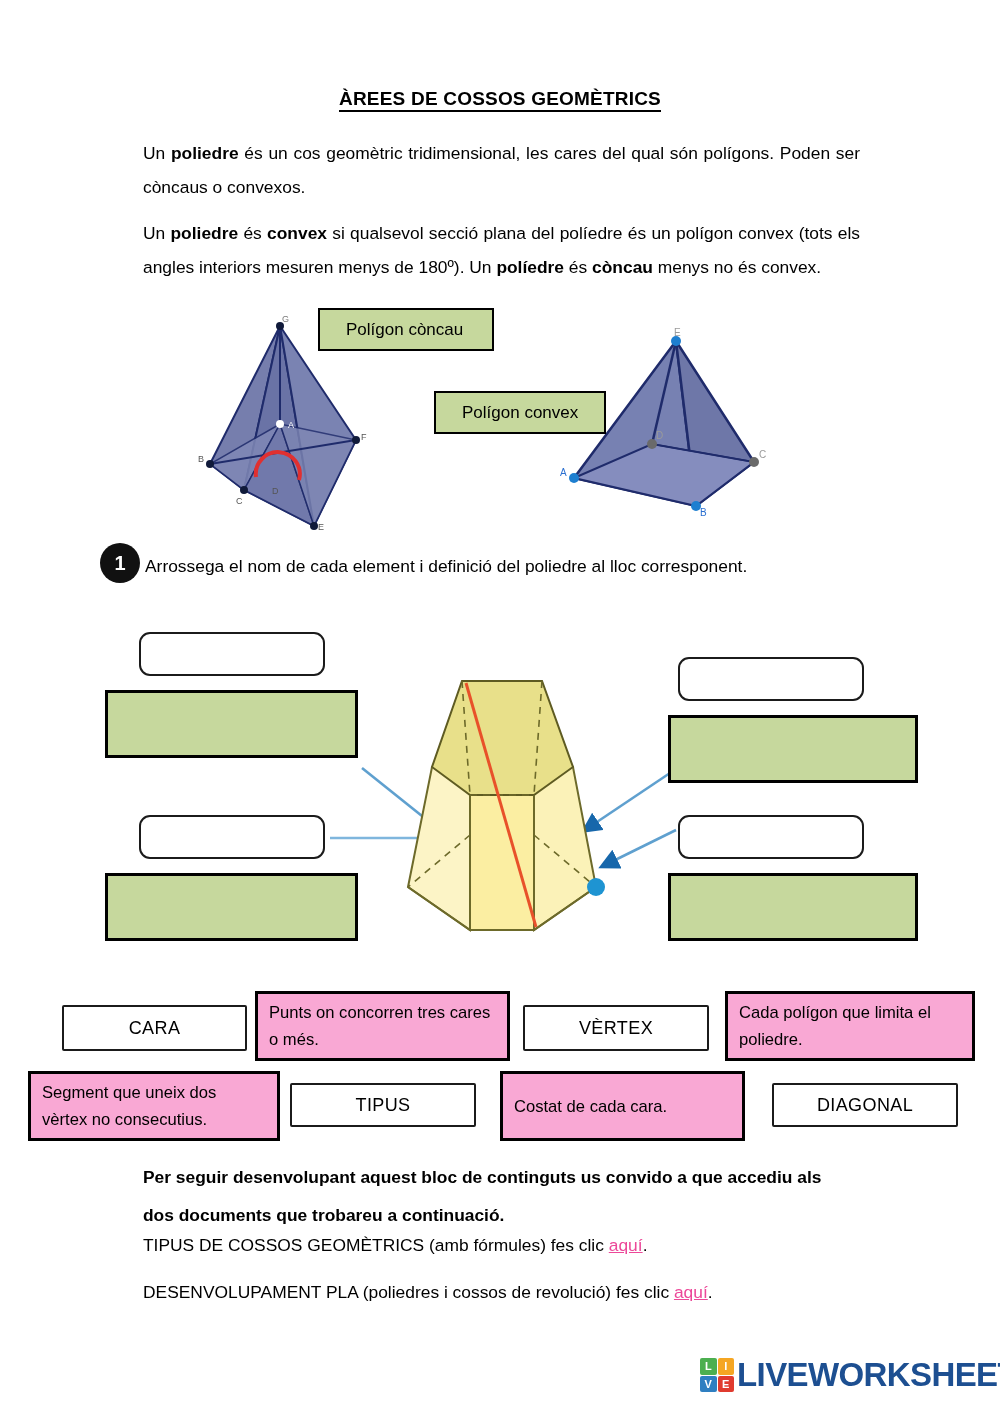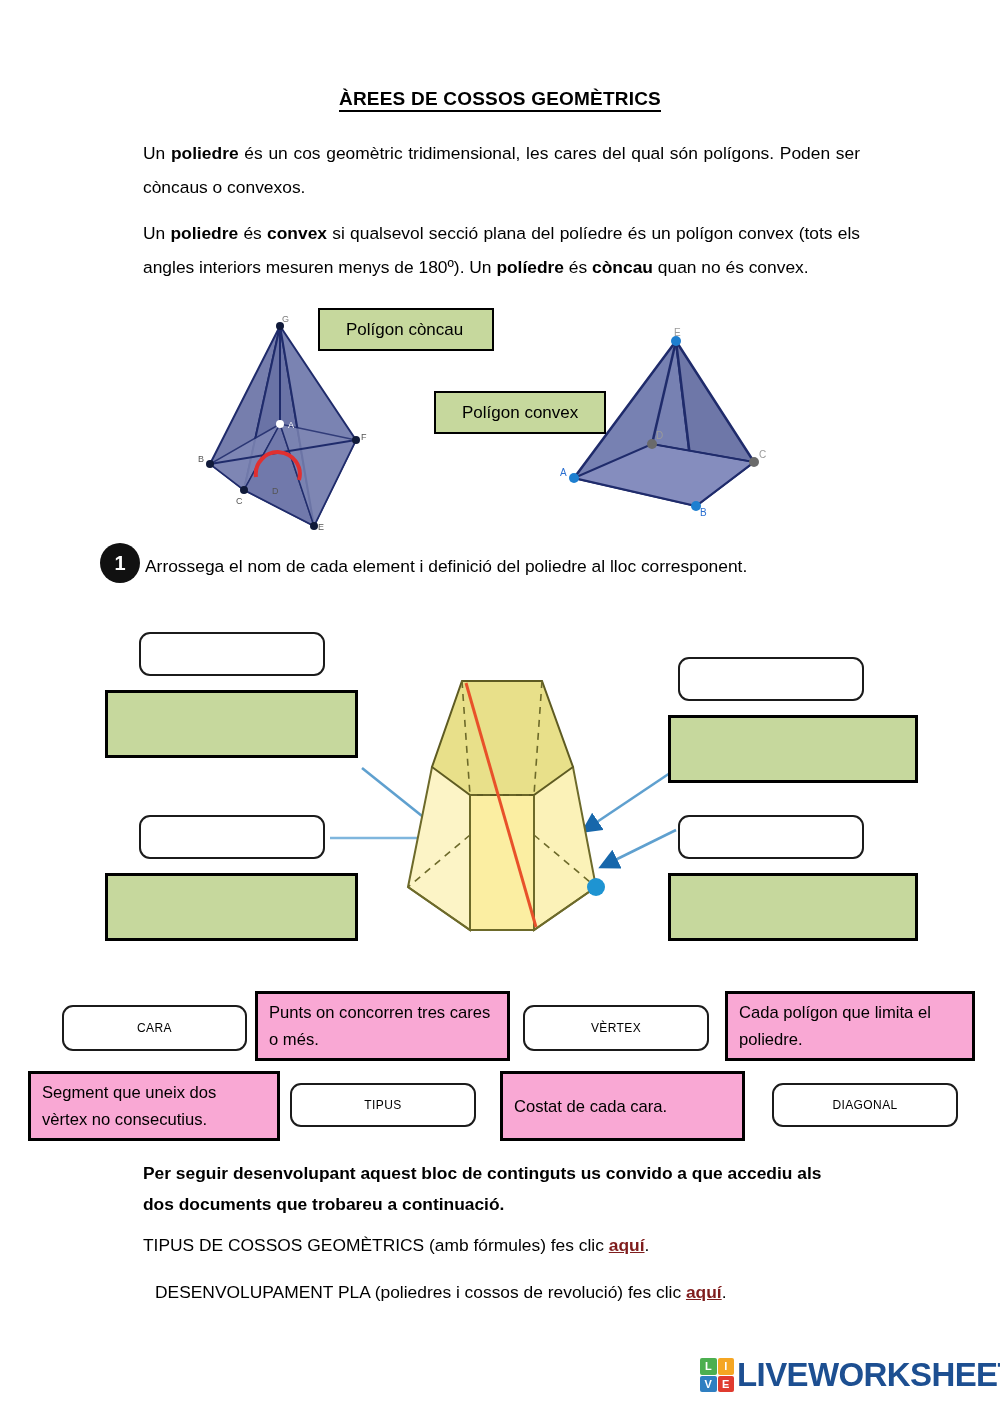--- a/index.html
+++ b/index.html
@@ -104,23 +104,23 @@
 
   
   #prism-svg { position: absolute; left: 370px; top: 655px; }
   #arrows-svg { position: absolute; left: 0px; top: 600px; }
 
   
   .tile { position: absolute; }
   .tile-white {
     background: #ffffff;
     border: 2.5px solid #1b1b1b;
-    border-radius: 11px;
+    border-radius: 2px;
     display: flex; align-items: center; justify-content: center;
-    font-size: 12px;
+    font-size: 18px;
     letter-spacing: .4px;
   }
   .tile-green {
     background: #f9a8d4;
     border: 3px solid #000000;
     display: flex; align-items: center;
     padding: 0 11px;
     font-size: 16.6px;
     line-height: 27px;
   }
@@ -132,32 +132,32 @@
   #tile-aresta  { left: 290px; top: 1083px; width: 186px; height: 44px; }
   #tile-costat  { left: 500px; top: 1071px; width: 245px; height: 70px; }
   #tile-diagonal{ left: 772px; top: 1083px; width: 186px; height: 44px; }
 
   
   #closing {
     position: absolute;
     left: 143px; top: 1158px;
     width: 700px;
     font-size: 17.4px;
-    line-height: 31px;
+    line-height: 38px;
     font-weight: bold;
   }
   .linkline {
     position: absolute;
     left: 143px;
     width: 760px;
     font-size: 17.4px;
   }
   #link1 { top: 1235px; }
-  #link2 { top: 1282px; margin-left: 12px; }
-  .ext-link { color: #7f1d1d; text-decoration: underline; font-weight: bold; }
+  #link2 { top: 1282px; }
+  .ext-link { color: #ec4899; text-decoration: underline; }
 
   
   #footer-logo {
     position: absolute;
     left: 700px; top: 1356px;
     display: flex; align-items: center;
   }
   .logo-grid {
     width: 34px; height: 34px;
     display: grid;
@@ -187,21 +187,21 @@
 
   <div class="title">
     <span>ÀREES DE COSSOS GEOMÈTRICS</span>
   </div>
 
   <div class="para" id="para1">
     <span>Un </span><b>poliedre</b><span> és un cos geomètric tridimensional, les cares del qual són polígons. Poden ser còncaus o convexos.</span>
   </div>
 
   <div class="para" id="para2">
-    <span>Un </span><b>poliedre</b><span> és </span><b>convex</b><span> si qualsevol secció plana del políedre és un polígon convex (tots els angles interiors mesuren menys de 180º). Un </span><b>políedre</b><span> és </span><b>còncau</b><span> quan no és convex.</span>
+    <span>Un </span><b>poliedre</b><span> és </span><b>convex</b><span> si qualsevol secció plana del políedre és un polígon convex (tots els angles interiors mesuren menys de 180º). Un </span><b>políedre</b><span> és </span><b>còncau</b><span> menys no és convex.</span>
   </div>
 
   <div class="fig" id="fig-concave">
     <svg width="200" height="220" viewBox="0 0 200 220">
       <polygon points="84,14 14,152 48,178 84,14" fill="#767ead" stroke="#1f2b6b" stroke-width="2"></polygon>
       <polygon points="84,14 48,178 118,214 84,14" fill="#6a73a6" stroke="#1f2b6b" stroke-width="2"></polygon>
       <polygon points="84,14 118,214 160,128 84,14" fill="#7a83b2" stroke="#1f2b6b" stroke-width="2"></polygon>
       <polygon points="14,152 48,178 84,112 14,152" fill="#8088b6" stroke="#1f2b6b" stroke-width="1.5" opacity="0.85"></polygon>
       <polygon points="48,178 118,214 84,112 48,178" fill="#737bac" stroke="#1f2b6b" stroke-width="1.5" opacity="0.85"></polygon>
       <polygon points="84,112 118,214 160,128 84,112" fill="#7f87b4" stroke="#1f2b6b" stroke-width="1.5" opacity="0.8"></polygon>

